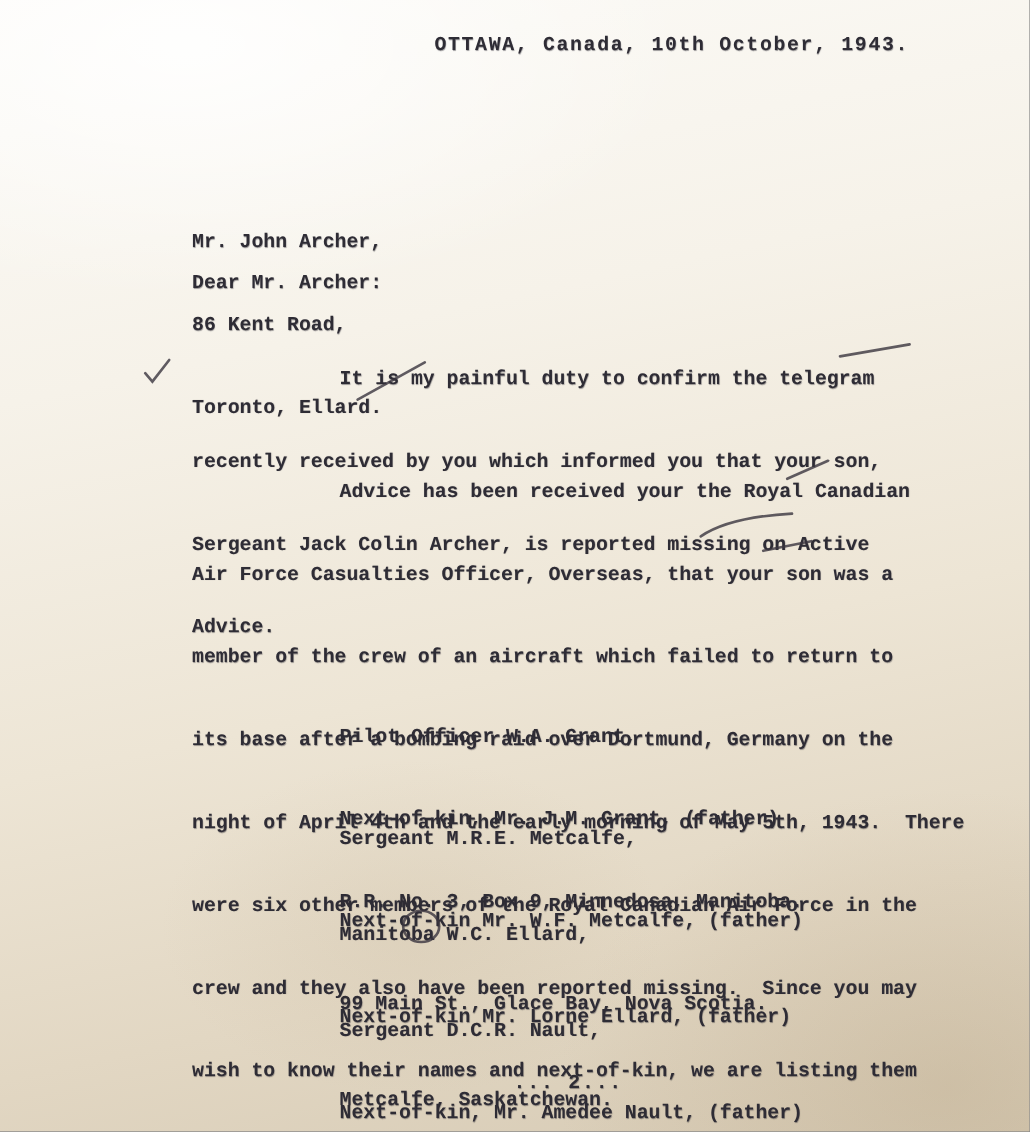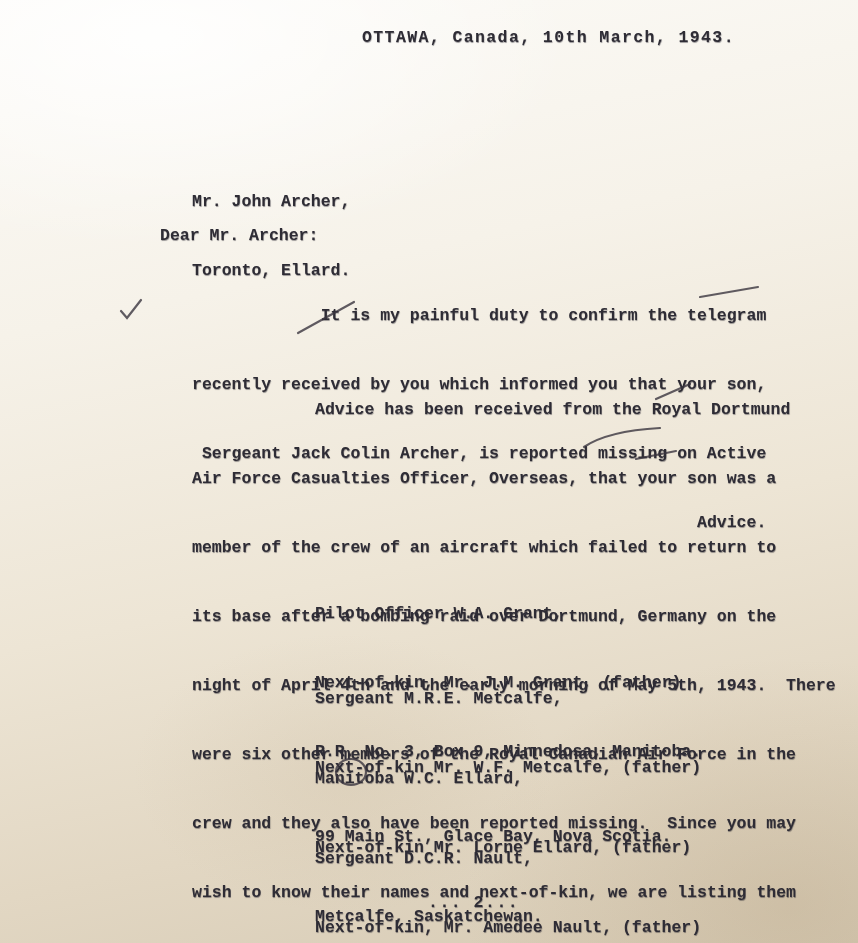--- a/index.html
+++ b/index.html
@@ -13,58 +13,59 @@
     font-weight:700;
     line-height:23px;
     color:#2e2c35;
     background:
       radial-gradient(ellipse 600px 300px at 18% 4%, rgba(255,255,255,0.85), rgba(255,255,255,0) 70%),
       radial-gradient(ellipse 500px 380px at 92% 96%, rgba(176,154,120,0.28), rgba(176,154,120,0) 65%),
       radial-gradient(ellipse 300px 200px at 40% 82%, rgba(190,172,142,0.18), rgba(190,172,142,0) 70%),
       linear-gradient(168deg,#fcfbf8 0%,#f6f2e9 30%,#ede5d5 58%,#e2d7c3 80%,#d6cab4 100%);
   }
   .t{position:absolute;white-space:pre;text-shadow:0.4px 0.5px 0.7px rgba(46,44,53,0.45);}
-  .line{white-space:pre;margin-left:32px;}
+  .line{white-space:pre;}
   .indent{padding-left:123px;}
   .dateline{left:362px;top:26px;letter-spacing:1.4px;}
   .address{left:160px;top:144px;}
   .salutation{left:160px;top:224px;}
-  .para1{left:160px;top:258px;text-align:right;}
+  .para1{left:160px;top:258px;}
   .para2{left:160px;top:352px;}
   .entry{position:absolute;left:283px;white-space:pre;text-shadow:0.4px 0.5px 0.7px rgba(46,44,53,0.45);}
   .e1{top:556px;} .e2{top:641px;} .e3{top:721px;} .e4{top:801px;}
   .footer{left:428px;top:891px;letter-spacing:1.5px;}
   .pen-overlay{position:absolute;left:0;top:0;width:858px;height:943px;pointer-events:none;}
   .pen-overlay path, .pen-overlay ellipse{
     fill:none;stroke:#39353f;stroke-width:2.2;stroke-linecap:round;opacity:0.8;
   }
 </style>
 </head>
 <body>
 
 <div class="page">
 
-  <div class="t dateline">OTTAWA, Canada, 10th March, 1943.</div>
+  <div class="t dateline">OTTAWA, Canada, 10th October, 1943.</div>
 
   <div class="t address">
     <div class="line">Mr. John Archer,</div>
+    <div class="line">86 Kent Road,</div>
     <div class="line">Toronto, Ellard.</div>
   </div>
 
   <div class="t salutation">Dear Mr. Archer:</div>
 
   <div class="t para1">
     <div class="line indent">It is my painful duty to confirm the telegram</div>
     <div class="line">recently received by you which informed you that your son,</div>
     <div class="line">Sergeant Jack Colin Archer, is reported missing on Active</div>
     <div class="line">Advice.</div>
   </div>
 
   <div class="t para2">
-    <div class="line indent">Advice has been received from the Royal Dortmund</div>
+    <div class="line indent">Advice has been received your the Royal Canadian</div>
     <div class="line">Air Force Casualties Officer, Overseas, that your son was a</div>
     <div class="line">member of the crew of an aircraft which failed to return to</div>
     <div class="line">its base after a bombing raid over Dortmund, Germany on the</div>
     <div class="line">night of April 4th and the early morning of May 5th, 1943.  There</div>
     <div class="line">were six other members of the Royal Canadian Air Force in the</div>
     <div class="line">crew and they also have been reported missing.  Since you may</div>
     <div class="line">wish to know their names and next-of-kin, we are listing them</div>
     
   </div>
 

